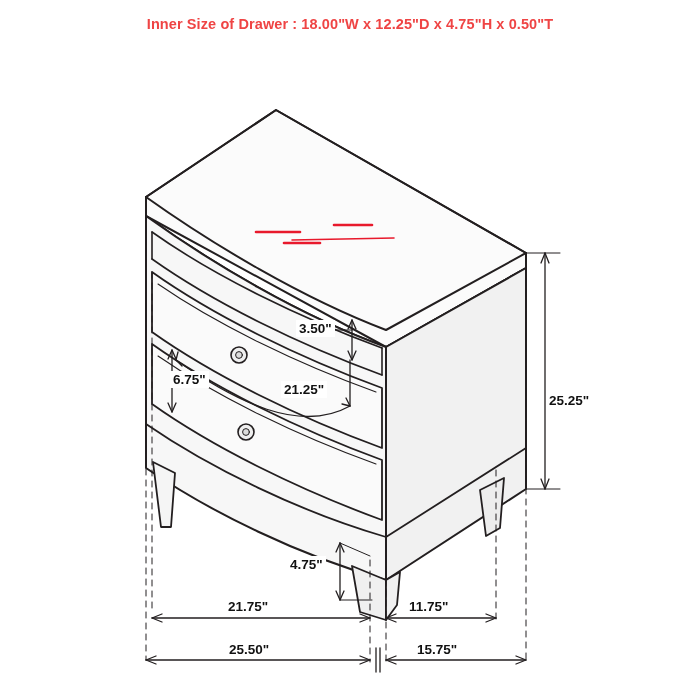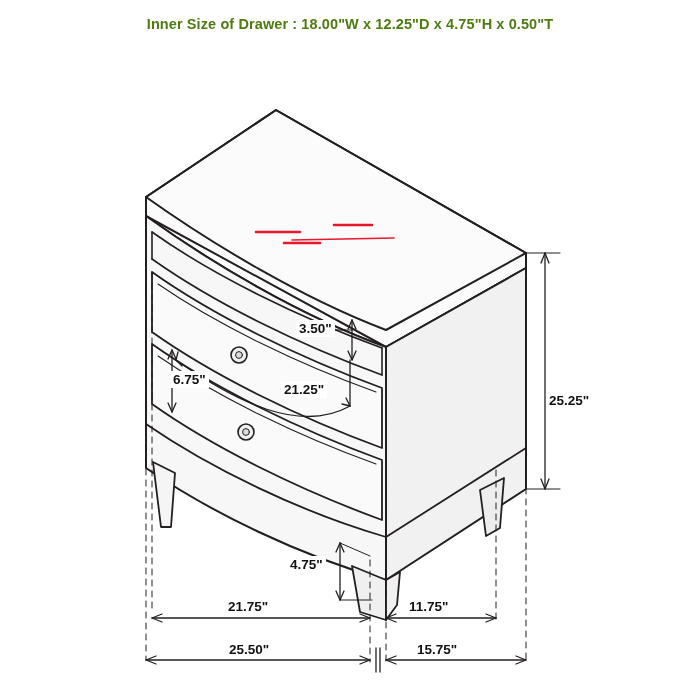--- a/index.html
+++ b/index.html
@@ -18,21 +18,21 @@
     overflow: hidden;
   }
   #title {
     position: absolute;
     top: 16px;
     left: 0;
     width: 700px;
     text-align: center;
     font-size: 14.5px;
     font-weight: bold;
-    color: #4d7c0f;
+    color: #ef4444;
     letter-spacing: 0.1px;
   }
   #diagram {
     position: absolute;
     top: 0;
     left: 0;
     width: 700px;
     height: 700px;
   }
   .dim-label {

